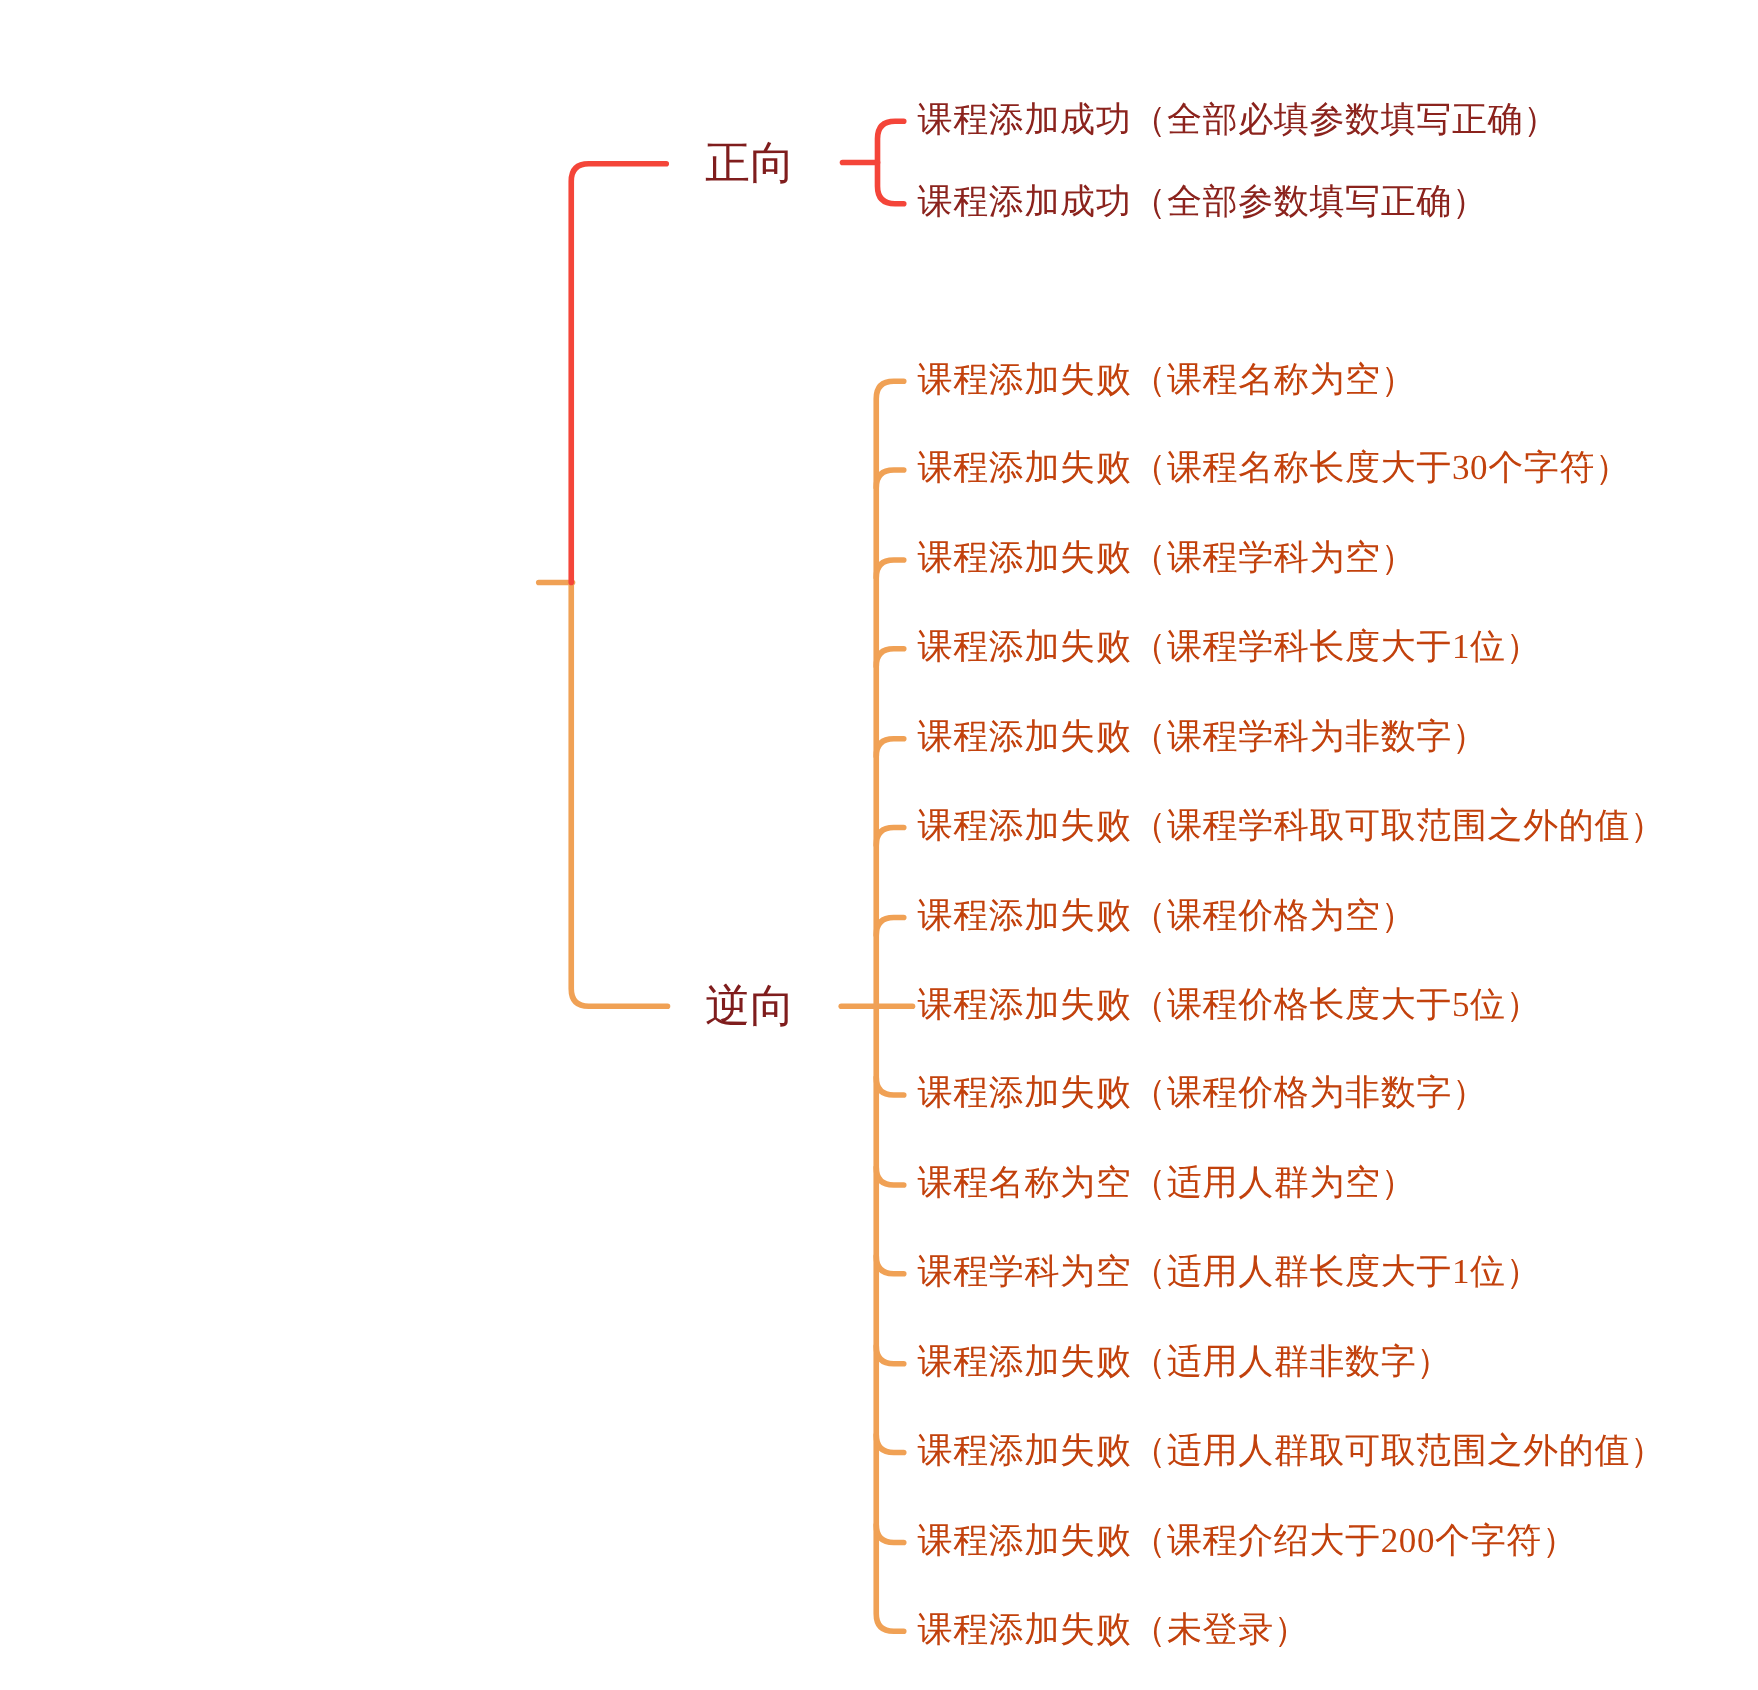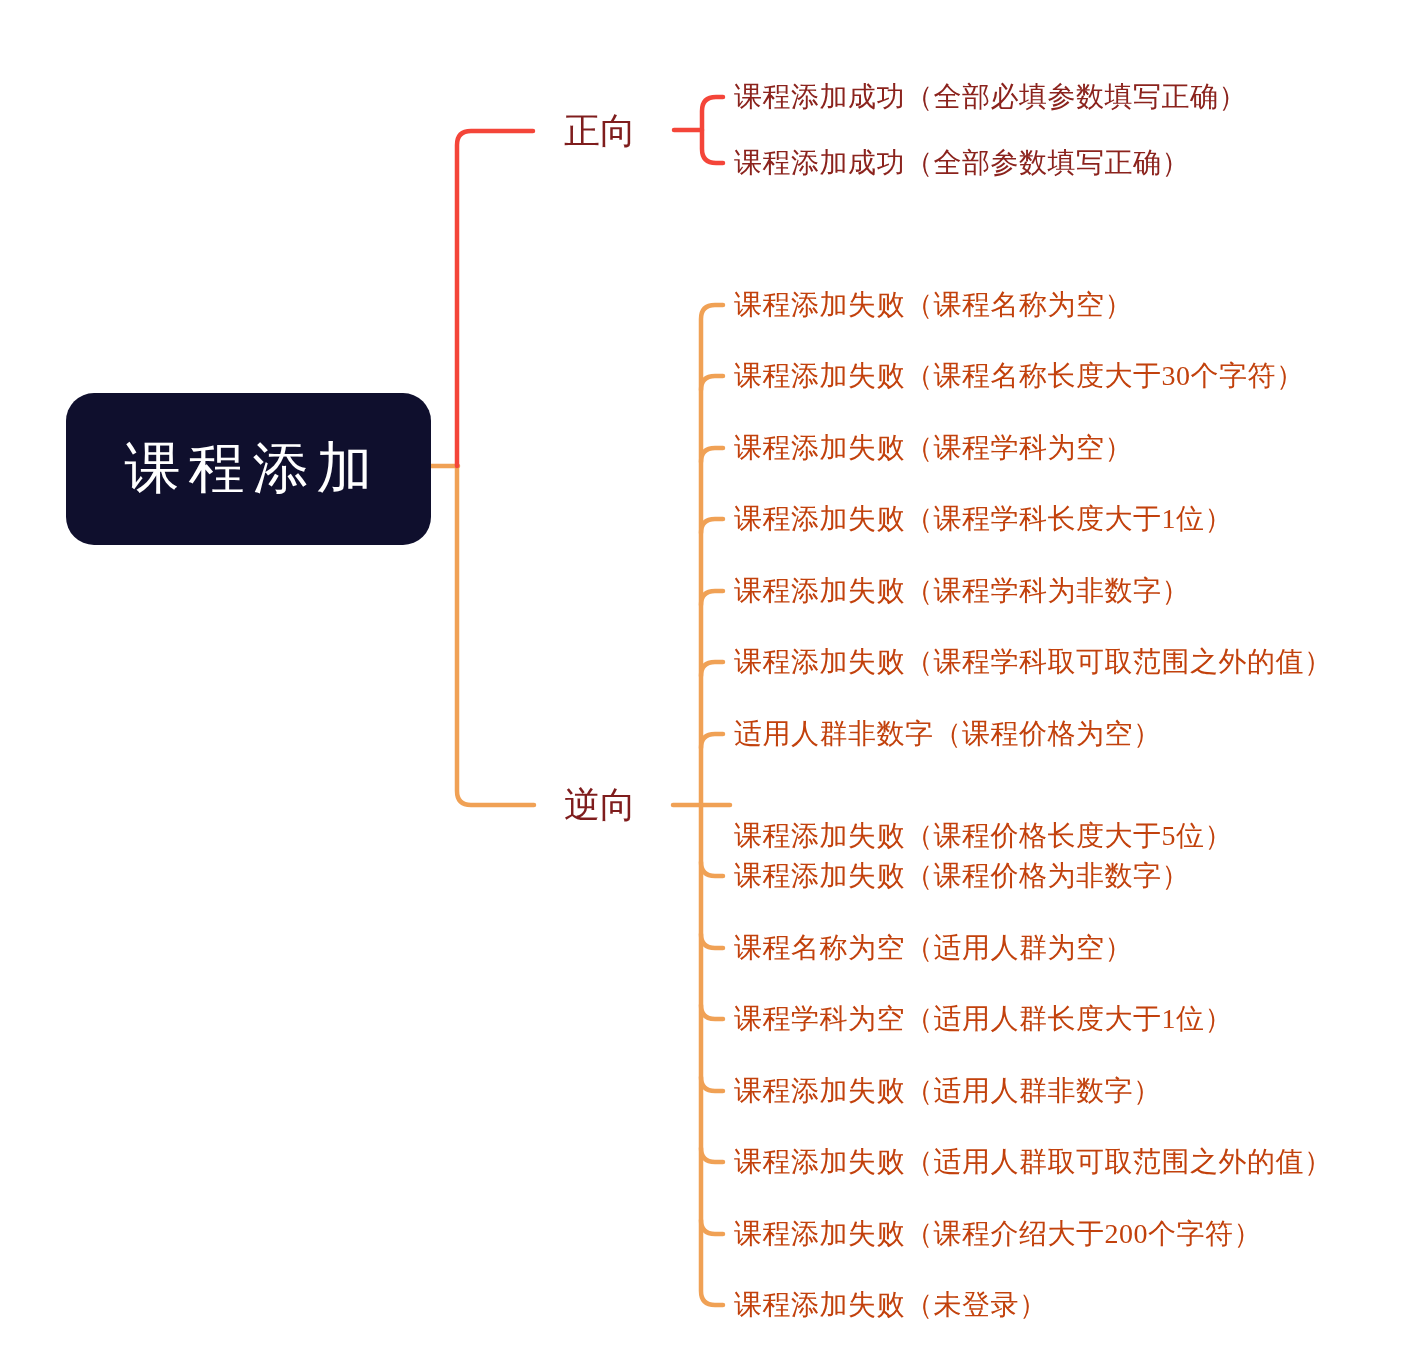--- a/index.html
+++ b/index.html
@@ -94,41 +94,38 @@
         <path d="M723,734 H715 Q701,734 701,748" class="stroke-orange"></path>
         <path d="M723,876 H715 Q701,876 701,862" class="stroke-orange"></path>
         <path d="M723,948 H715 Q701,948 701,934" class="stroke-orange"></path>
         <path d="M723,1019 H715 Q701,1019 701,1005" class="stroke-orange"></path>
         <path d="M723,1091 H715 Q701,1091 701,1077" class="stroke-orange"></path>
         <path d="M723,1162 H715 Q701,1162 701,1148" class="stroke-orange"></path>
         <path d="M723,1234 H715 Q701,1234 701,1220" class="stroke-orange"></path>
       </g>
   </svg>
 
-  <div class="root-node">
-    <span class="root-label">课程添加</span>
-  </div>
 
   <div class="branch-label" style="left:600px; top:131px;">正向</div>
 
   <div class="branch-label" style="left:600px; top:805px;">逆向</div>
 
   <div id="positive-leaves">
       <div class="leaf pos" style="top: 97px;">课程添加成功（全部必填参数填写正确）</div>
       <div class="leaf pos" style="top: 163px;">课程添加成功（全部参数填写正确）</div>
     </div>
   <div id="negative-leaves">
       <div class="leaf neg" style="top: 305px;">课程添加失败（课程名称为空）</div>
       <div class="leaf neg" style="top: 376px;">课程添加失败（课程名称长度大于30个字符）</div>
       <div class="leaf neg" style="top: 448px;">课程添加失败（课程学科为空）</div>
       <div class="leaf neg" style="top: 519px;">课程添加失败（课程学科长度大于1位）</div>
       <div class="leaf neg" style="top: 591px;">课程添加失败（课程学科为非数字）</div>
       <div class="leaf neg" style="top: 662px;">课程添加失败（课程学科取可取范围之外的值）</div>
-      <div class="leaf neg" style="top: 734px;">适用人群非数字（课程价格为空）</div>
-      <div class="leaf neg" style="top: 805px; margin-top: 31px;">课程添加失败（课程价格长度大于5位）</div>
+      <div class="leaf neg" style="top: 734px;">课程添加失败（课程价格为空）</div>
+      <div class="leaf neg" style="top: 805px;">课程添加失败（课程价格长度大于5位）</div>
       <div class="leaf neg" style="top: 876px;">课程添加失败（课程价格为非数字）</div>
       <div class="leaf neg" style="top: 948px;">课程名称为空（适用人群为空）</div>
       <div class="leaf neg" style="top: 1019px;">课程学科为空（适用人群长度大于1位）</div>
       <div class="leaf neg" style="top: 1091px;">课程添加失败（适用人群非数字）</div>
       <div class="leaf neg" style="top: 1162px;">课程添加失败（适用人群取可取范围之外的值）</div>
       <div class="leaf neg" style="top: 1234px;">课程添加失败（课程介绍大于200个字符）</div>
       <div class="leaf neg" style="top: 1305px;">课程添加失败（未登录）</div>
     </div>
 
 </div>

